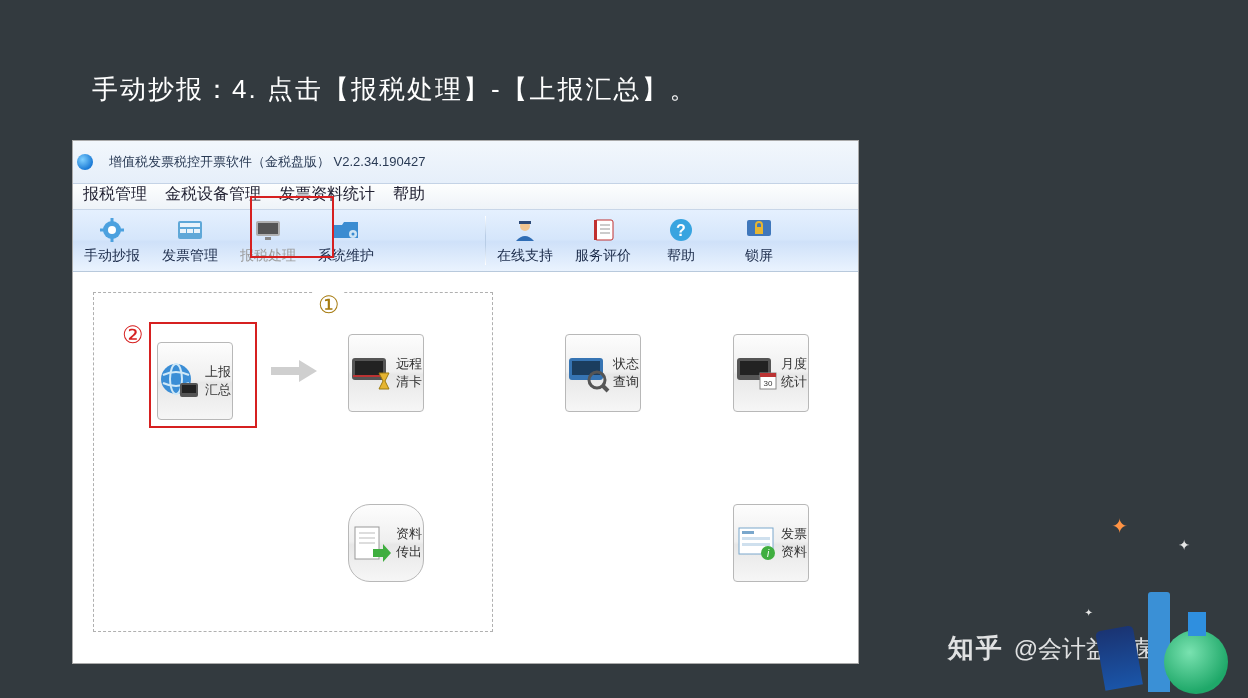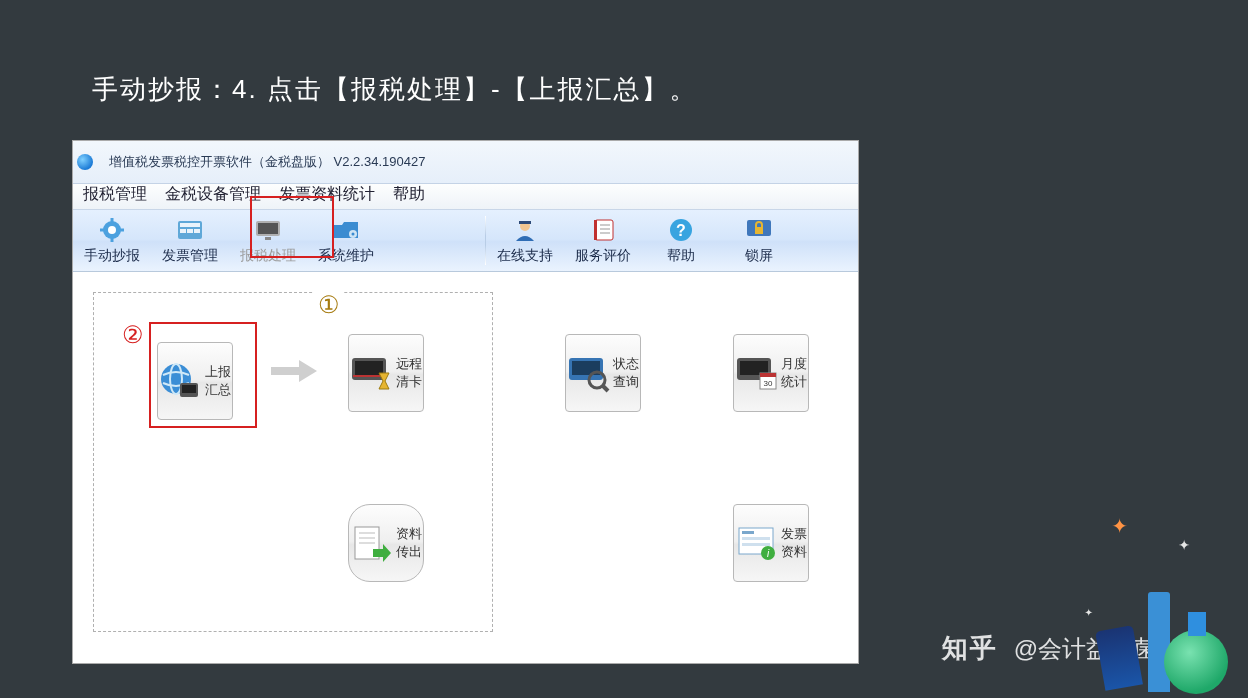--- a/index.html
+++ b/index.html
@@ -131,21 +131,21 @@
     position: absolute;
     width: 50px; height: 26px;
     display: flex; align-items:center; justify-content:center;
   }
   .arrow-right svg { fill: #cfcfcf; }
   .watermark-zhihu {
     position: absolute;
     right: 90px; bottom: 32px;
     color: rgba(255,255,255,0.85);
     font-size: 24px;
-    display:flex; align-items:center; gap:16px;margin-left:40px;
+    display:flex; align-items:center; gap:10px;margin-left:40px;
   }
   .zh-logo {
     font-weight: bold;
     font-family: "SimHei", sans-serif;
     font-size: 26px;
     letter-spacing: 2px;
   }
   .decor {
     position: absolute;
     right: 0; bottom: 0;

